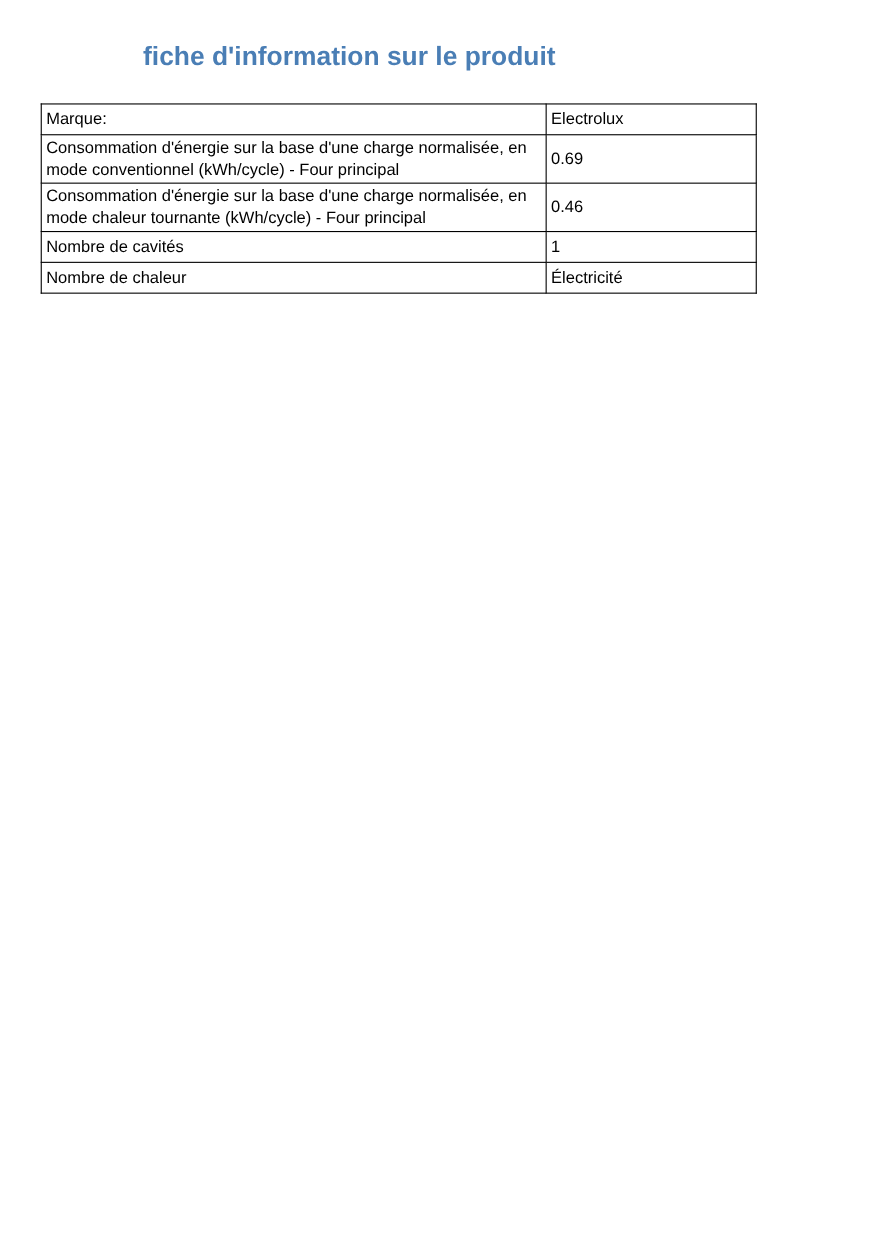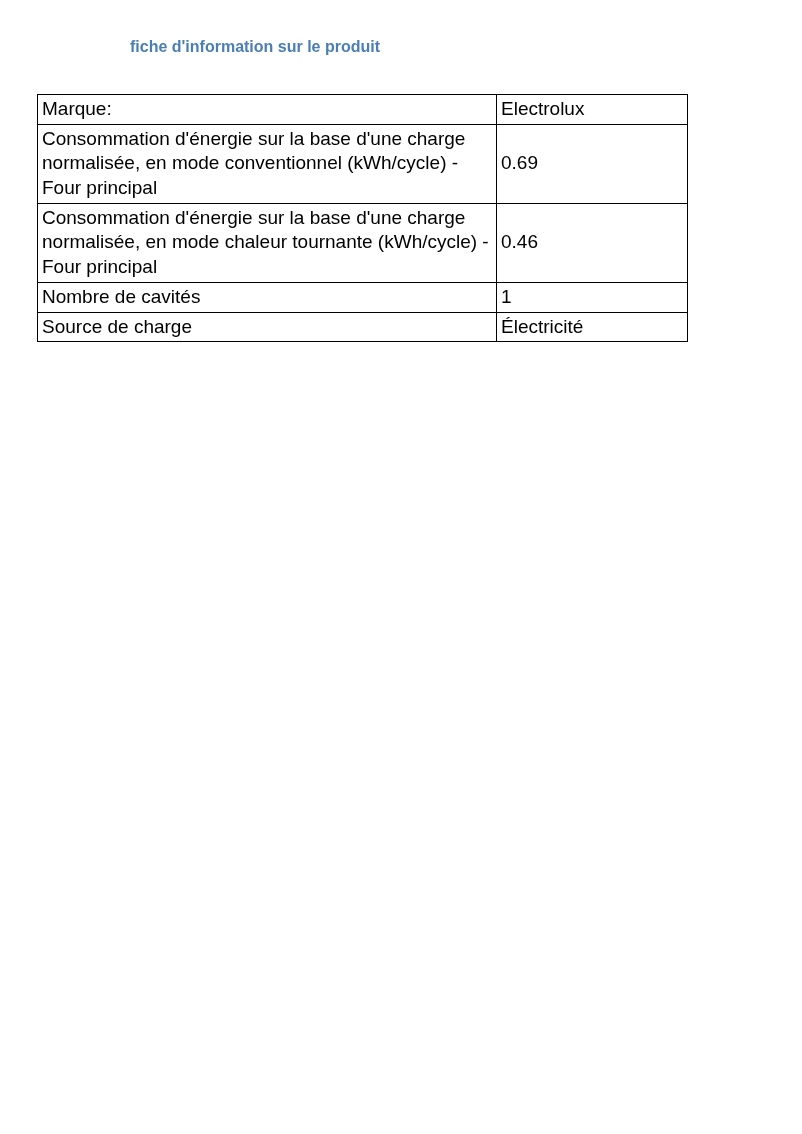--- a/index.html
+++ b/index.html
@@ -13,36 +13,36 @@
     height: 1134px;
     font-family: "Liberation Sans", sans-serif;
     color: #000000;
     overflow: hidden;
   }
   .title {
     position: absolute;
     left: 130px;
     top: 38px;
     margin: 0;
-    font-size: 16px;
+    font-size: 24px;
     font-weight: bold;
     letter-spacing: 0px;
     white-space: nowrap;
   }
   .info-table {
     position: absolute;
     left: 37px;
     top: 94px;
     width: 640px;
     border-collapse: collapse;
     table-layout: fixed;
   }
   .info-table td {
     border: 1px solid #000000;
-    font-size: 19px;
+    font-size: 15px;
     line-height: 1.3;
     padding: 2px 4px;
     vertical-align: middle;
     overflow: hidden;
   }
   .info-table tr {
     height: 28px;
   }
   .label-cell { width: 450px; }
   .value-cell { width: 182px; }
@@ -65,18 +65,18 @@
         </tr>
         <tr>
           <td class="label-cell">Consommation d'énergie sur la base d'une charge normalisée, en mode chaleur tournante (kWh/cycle) - Four principal</td>
           <td class="value-cell">0.46</td>
         </tr>
         <tr>
           <td class="label-cell">Nombre de cavités</td>
           <td class="value-cell">1</td>
         </tr>
         <tr>
-          <td class="label-cell">Source de charge</td>
+          <td class="label-cell">Nombre de chaleur</td>
           <td class="value-cell">Électricité</td>
         </tr>
       </tbody>
   </table>
 </div>
 
 </body></html>

